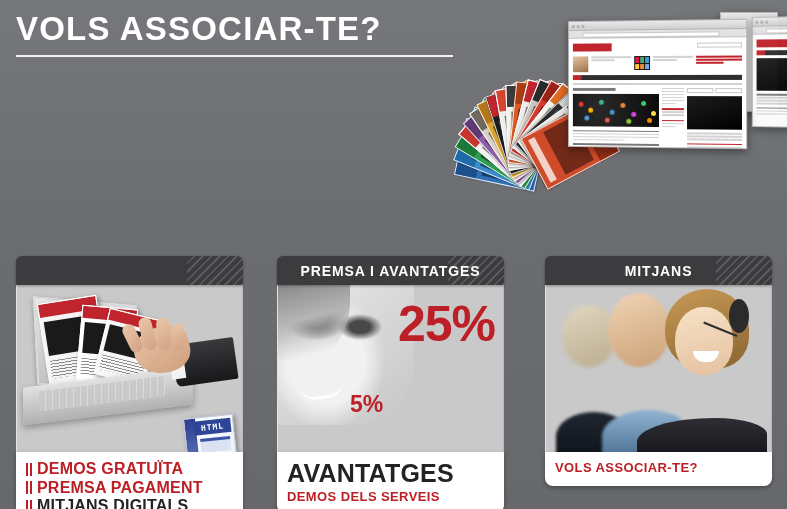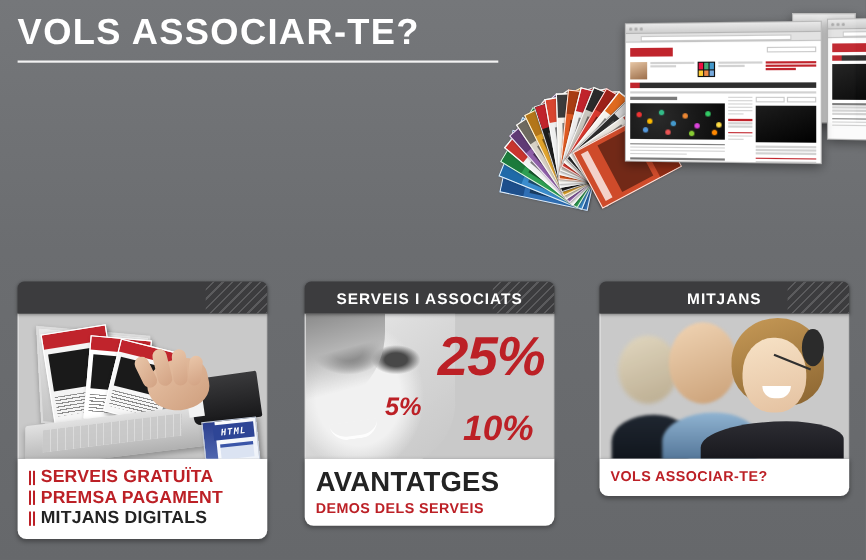--- a/index.html
+++ b/index.html
@@ -109,26 +109,25 @@
     background:repeating-linear-gradient(-45deg, rgba(255,255,255,.16) 0 1.5px, rgba(255,255,255,0) 1.5px 6px);
   }
   .card .hdr span {
     position:relative; z-index:2;
     color:#fff; font-size:14px; font-weight:bold; letter-spacing:.9px;
     white-space:nowrap;
   }
 
   .card .media {
     position:relative;
-    height:132px;
+    height:167px;
     background:#c9c9c9;
     overflow:hidden;
     border-left:1px solid rgba(255,255,255,.5);
     border-right:1px solid rgba(0,0,0,.07);
-    font-style:italic;
   }
 
   .card .foot {
     background:#ffffff;
     border-radius:0 0 8px 8px;
     padding:8px 10px 9px 10px;
     box-shadow:0 2px 4px rgba(0,0,0,.3);
     position:relative;
   }
 
@@ -575,45 +574,44 @@
         <div class="html-badge">
           <div class="spine"></div>
           <div class="tag">HTML</div>
           <div class="blockk" style="top:21px;height:14px"></div>
 
         </div>
       </div>
       <div class="foot">
         <div class="list-item red">
           <span class="bullet"></span>
-          <span>SERVEIS GRATUÏTA</span>
+          <span>DEMOS GRATUÏTA</span>
         </div>
         <div class="list-item red">
           <span class="bullet"></span>
           <span>PREMSA PAGAMENT</span>
         </div>
         <div class="list-item dark">
           <span class="bullet"></span>
           <span>MITJANS DIGITALS</span>
         </div>
       </div>
     </div>
 
     <div class="card" style="left:277px;">
       <div class="hdr">
-        <span>SERVEIS I ASSOCIATS</span>
+        <span>PREMSA I AVANTATGES</span>
         <div class="stripes"></div>
       </div>
       <div class="media m2">
         <div class="portrait"></div>
         <div class="hairline"></div>
         <div class="smile"></div>
         <div class="pct big">25%</div>
         <div class="pct small">5%</div>
-        <div class="pct mid">10%</div>
       </div>
       <div class="foot">
         <div class="f-big">AVANTATGES</div>
         <div class="f-sub">DEMOS DELS SERVEIS</div>
       </div>
     </div>
 
     <div class="card" style="left:545px;">
       <div class="hdr">
         <span>MITJANS</span>

